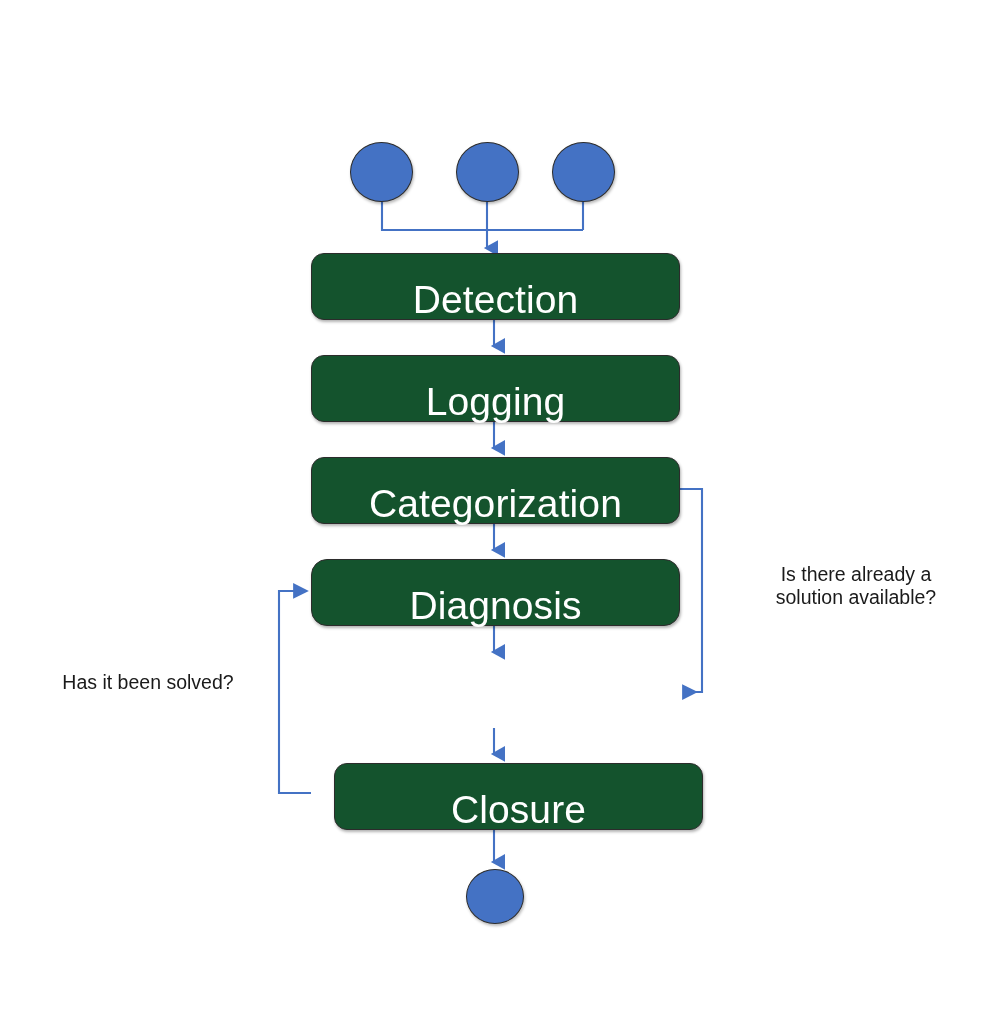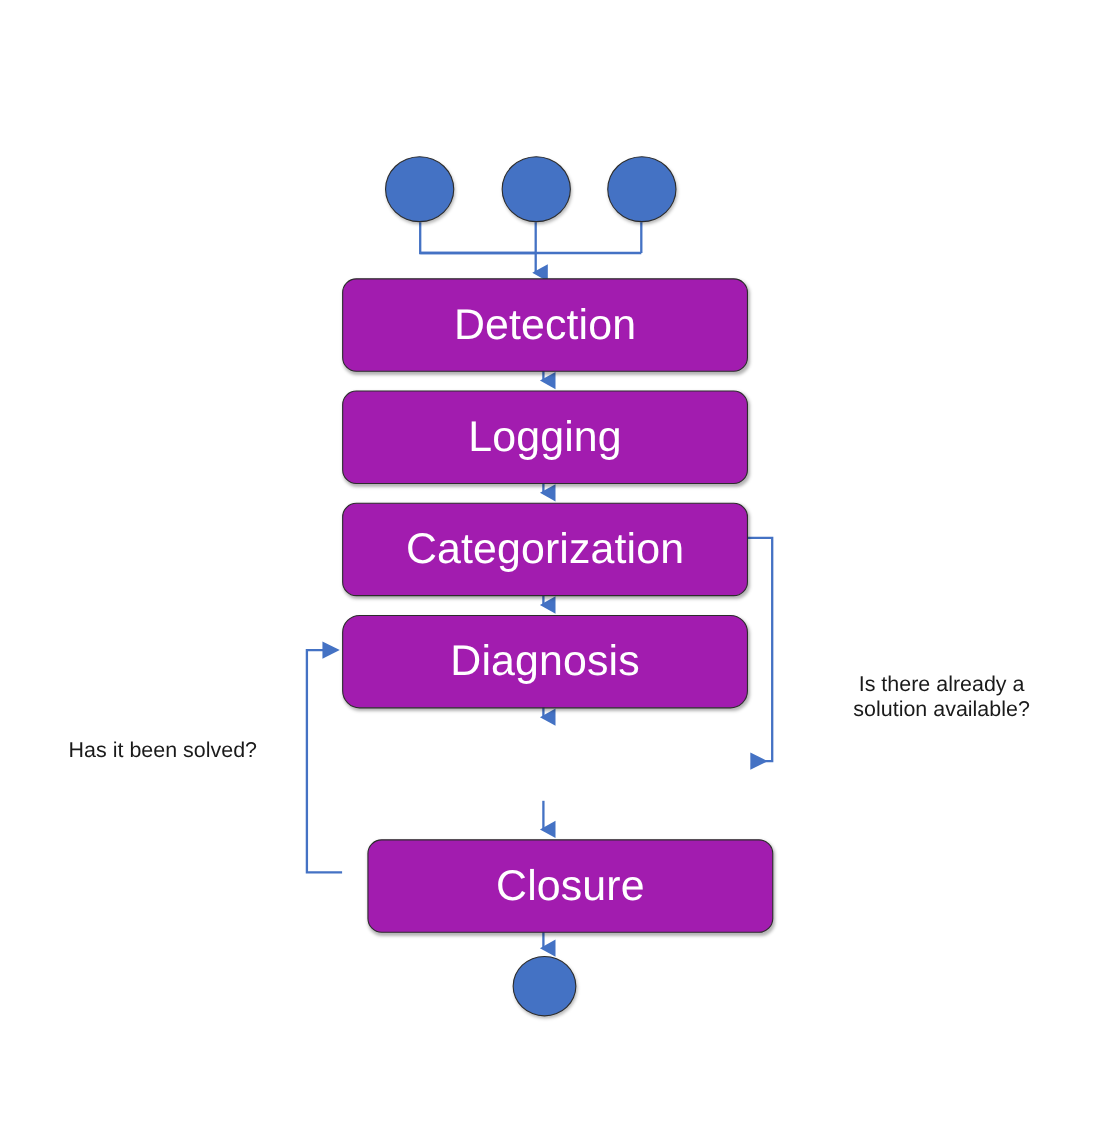--- a/index.html
+++ b/index.html
@@ -25,27 +25,27 @@
     width: 996px;
     height: 1024px;
     pointer-events: none;
   }
 
   
   .stage {
     position: absolute;
     left: 311px;
     width: 369px;
-    height: 85px;
+    height: 67px;
     box-sizing: border-box;
-    background: #a21caf;
+    background: #14532d;
     border: 1.5px solid #2c2c2c;
     border-radius: 13px;
     display: flex;
-    align-items: center;
+    align-items: flex-end;
     justify-content: center;
     box-shadow: 1px 2px 3px rgba(0,0,0,0.30);
   }
   .stage-label {
     color: #ffffff;
     font-size: 39px;
     line-height: 1;
     letter-spacing: 0.1px;
     white-space: nowrap;
   }
@@ -131,18 +131,18 @@
     <span class="stage-label">Diagnosis</span>
   </div>
 
 
   <div class="stage" style="top:763px;margin-left:23px;">
     <span class="stage-label">Closure</span>
   </div>
 
   <div class="node-circle end-node" style="left:466px; top:869px;"></div>
 
-  <div class="annotation" style="left:742px; top:563px; width:228px;margin-top:48px;">Is there already a
+  <div class="annotation" style="left:742px; top:563px; width:228px;">Is there already a
 solution available?</div>
 
   <div class="annotation" style="left:22px; top:671px; width:252px;">Has it been solved?</div>
 
 </div>
 
 </body></html>

